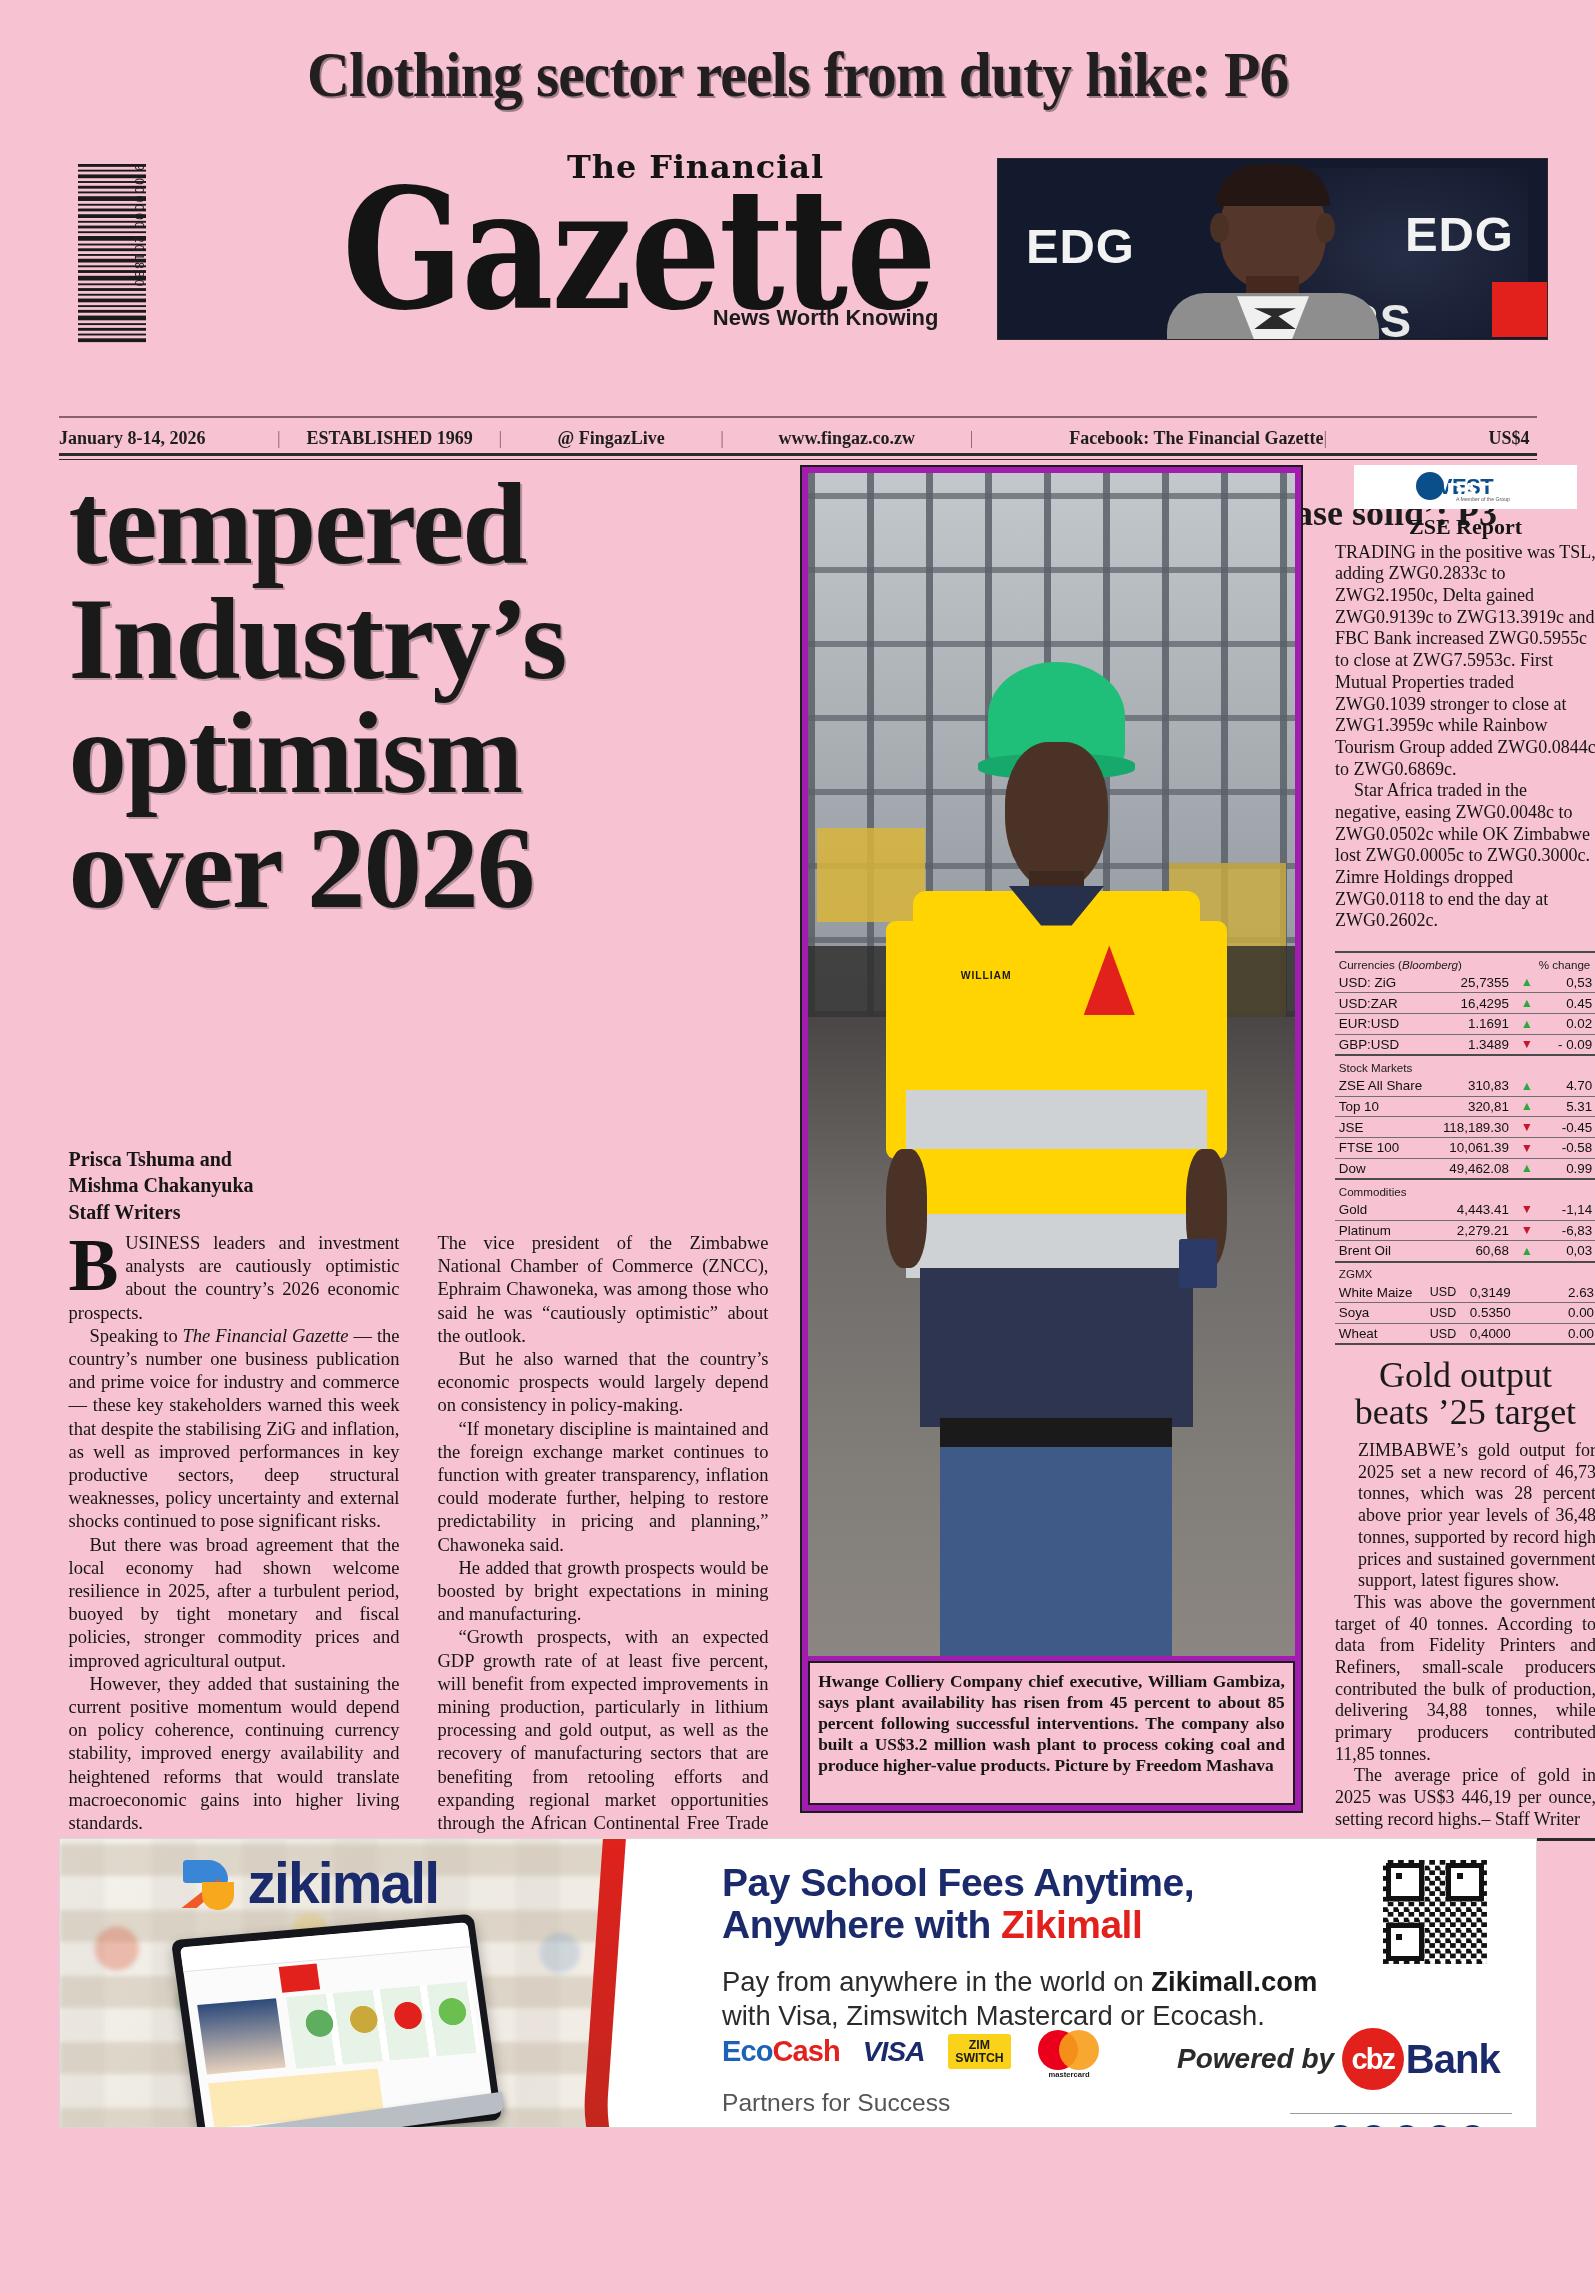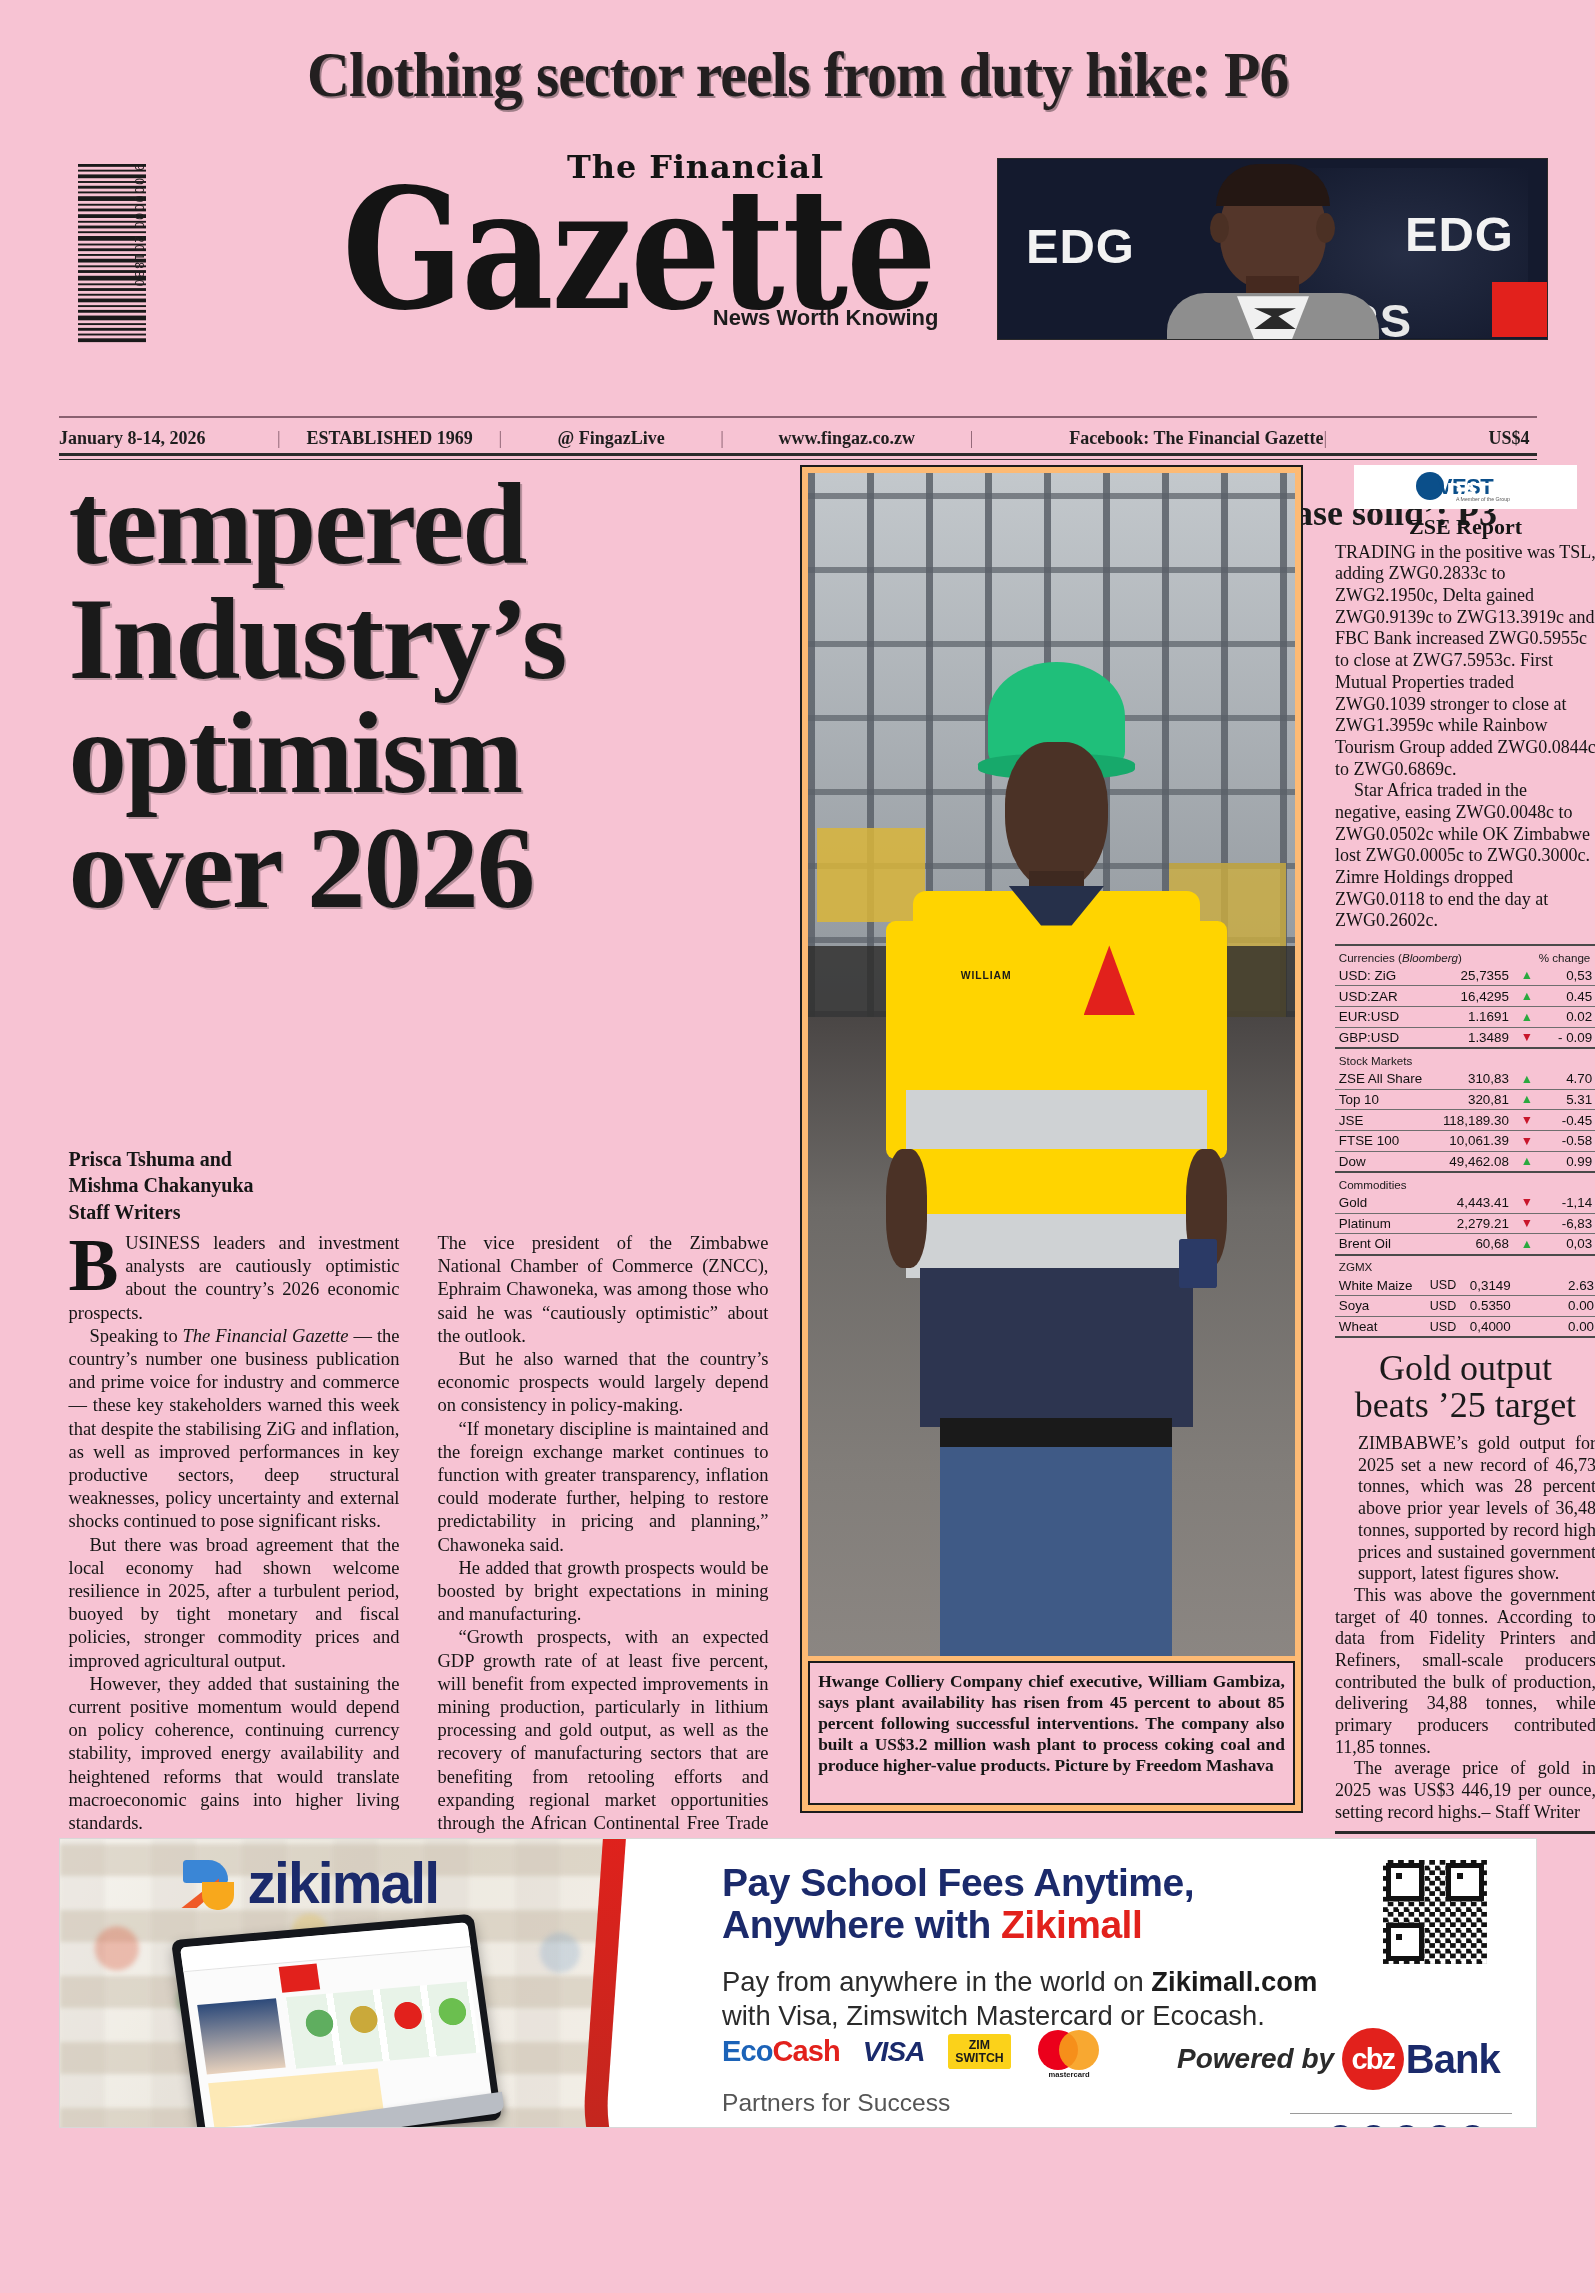--- a/index.html
+++ b/index.html
@@ -126,21 +126,21 @@
   .col .dropcap{
     float:left;font-size:75px;line-height:.78;font-weight:bold;
     padding:3.8px 6.6px 0 0;font-family:"Liberation Serif",serif;
   }
   .col .ital{font-style:italic;}
   .topage{text-align:right;font-weight:bold;font-size:19px;margin-top:2.8px;}
 
   
   .photo{
     position:absolute;left:741px;top:-1.9px;width:503px;height:1348px;
-    border:2.8px solid #1c1c1c;box-sizing:border-box;overflow:hidden;background:#fdba74;
+    border:2.8px solid #1c1c1c;box-sizing:border-box;overflow:hidden;background:#a21caf;
   }
   .photo .inner{position:absolute;left:5.7px;top:5.7px;right:5.7px;bottom:155px;overflow:hidden;background:#9aa0a6;}
   .ph-sky{position:absolute;left:0;top:0;width:100%;height:40%;background:linear-gradient(#b9bfc4,#9da4ab);}
   .ph-struct{position:absolute;left:0;top:0;width:100%;height:46%;
     background:
       repeating-linear-gradient(90deg,rgba(90,96,104,.85) 0 6.6px,rgba(0,0,0,0) 6.6px 59px),
       repeating-linear-gradient(0deg,rgba(90,96,104,.7) 0 5.7px,rgba(0,0,0,0) 5.7px 74px),
       linear-gradient(#c3c8cc,#8f959b);}
   .ph-yellow{position:absolute;left:2%;top:30%;width:22%;height:8%;background:#d9b53a;opacity:.85;}
   .ph-yellow2{position:absolute;left:74%;top:33%;width:24%;height:14%;background:#cdae3e;opacity:.8;}
@@ -190,21 +190,21 @@
     font-size:22px;margin-top:4.7px;color:#161616;
   }
   .zse-body{
     font-family:"Liberation Serif",serif;font-size:18px;line-height:1.205;
     color:#141414;margin-top:1.9px;text-align:left;
   }
   .zse-body p{margin:0;text-indent:0;}
   .zse-body p.ind{text-indent:19px;}
 
   
-  .mkt{margin-top:12px;width:261px;font-family:"Liberation Sans",sans-serif;font-size:12.5px;color:#111;}
+  .mkt{margin-top:19px;width:261px;font-family:"Liberation Sans",sans-serif;font-size:12.5px;color:#111;}
   .mkt .rule-hard{height:1.9px;background:#4a4a4a;margin:0 0 2.8px 0;}
   .mkt .rule{height:0.9px;background:#6e6e6e;}
   .mkt .sec{font-size:11.6px;padding:1.9px 1.9px 1.9px 3.8px;color:#1a1a1a;}
   .mkt .sec i{font-style:italic;}
   .mkt .sec .pct{float:right;padding-right:3.8px;font-style:normal;}
   .mkt .row{display:flex;align-items:center;padding:2.4px 3.8px;}
   .mkt .nm{flex:0 0 91px;font-size:13.4px;}
   .mkt .cur{flex:0 0 40px;font-size:12.5px;}
   .mkt .val{flex:1;text-align:right;font-size:13.4px;padding-right:5.7px;}
   .mkt .arw{flex:0 0 24.6px;text-align:center;font-size:12.3px;line-height:1;}

